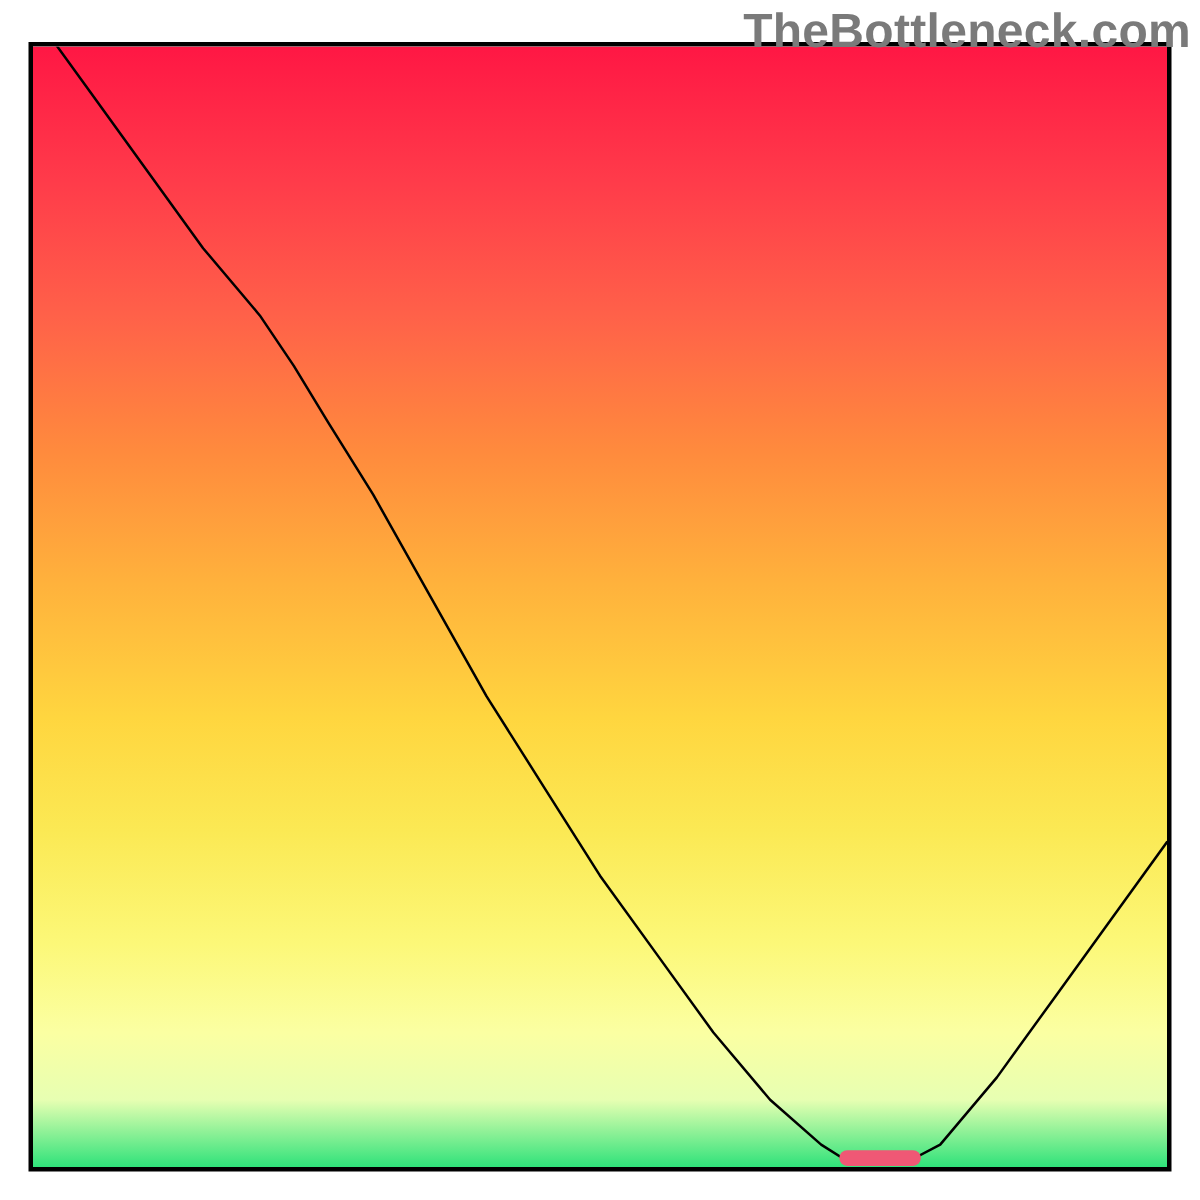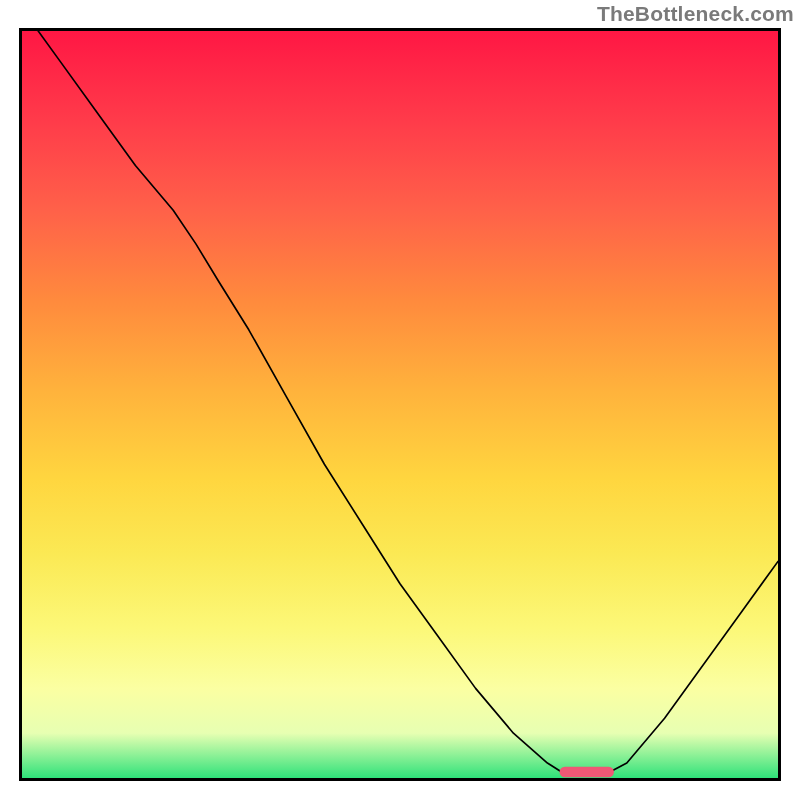--- a/index.html
+++ b/index.html
@@ -13,21 +13,21 @@
   }
   .frame {
     position: relative;
     width: 800px;
     height: 800px;
   }
   .watermark {
     position: absolute;
     top: 2px;
     right: 6px;
-    font-size: 21px;
+    font-size: 32px;
     font-weight: bold;
     color: #7a7a7a;
     letter-spacing: 0.2px;
     z-index: 5;
     margin-left: 10px;
   }
   .plot-border {
     position: absolute;
     left: 19px;
     top: 28px;

